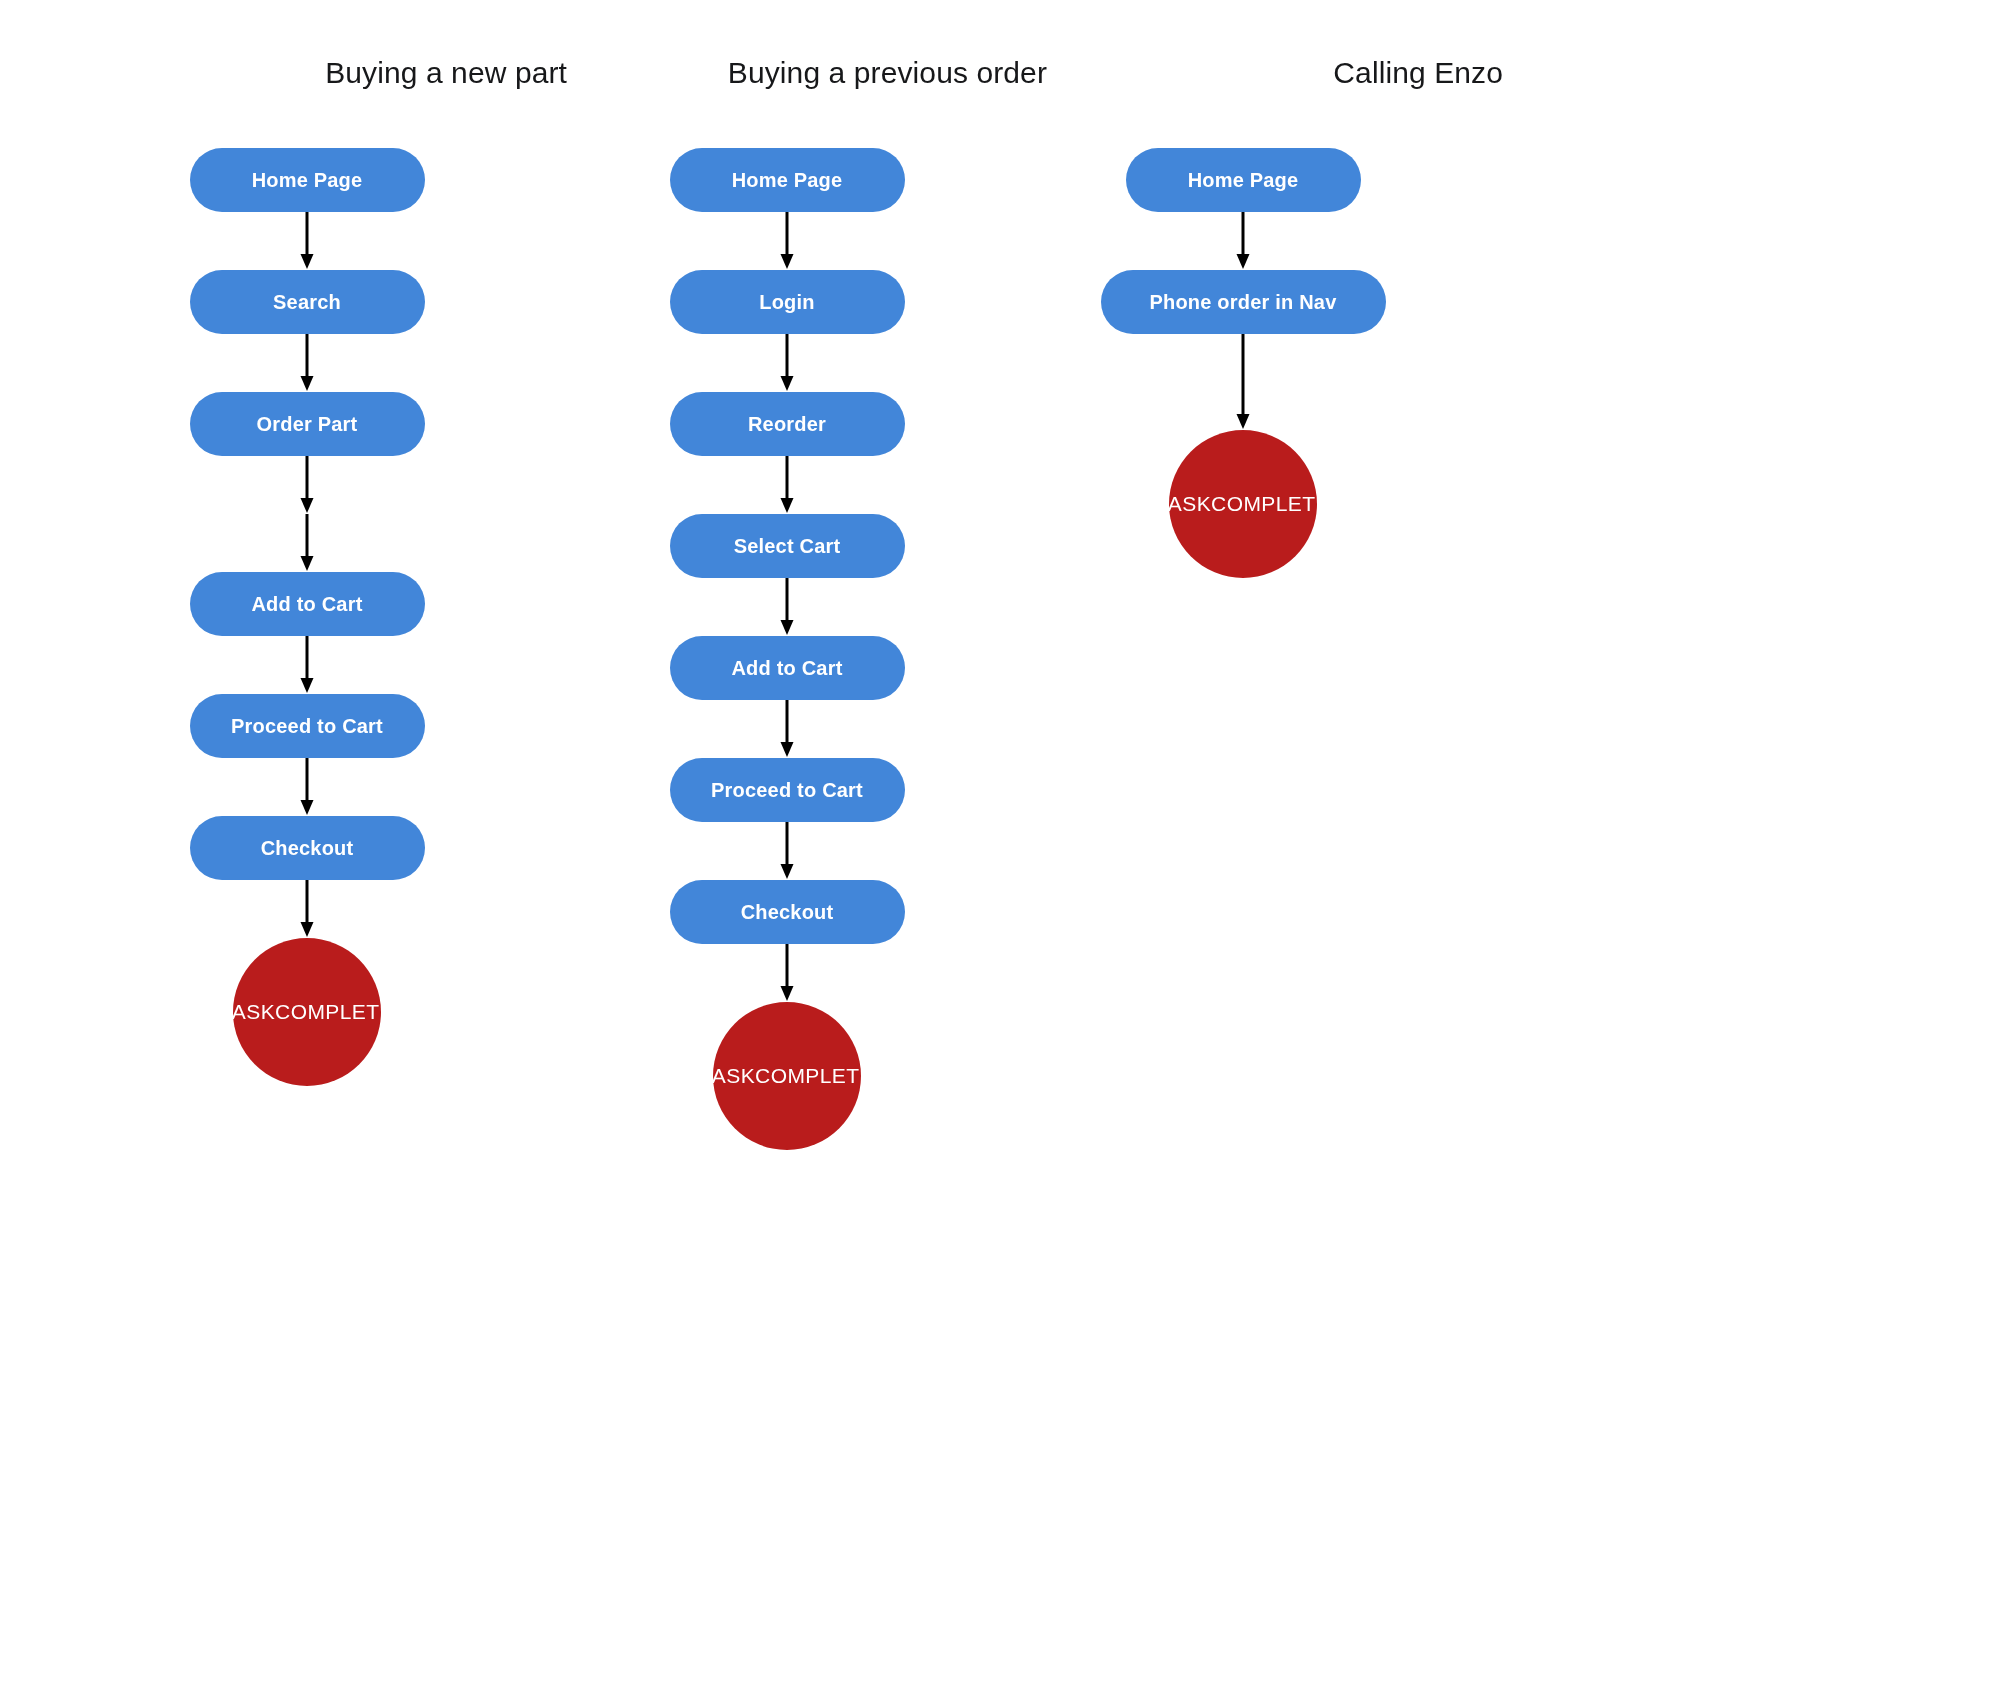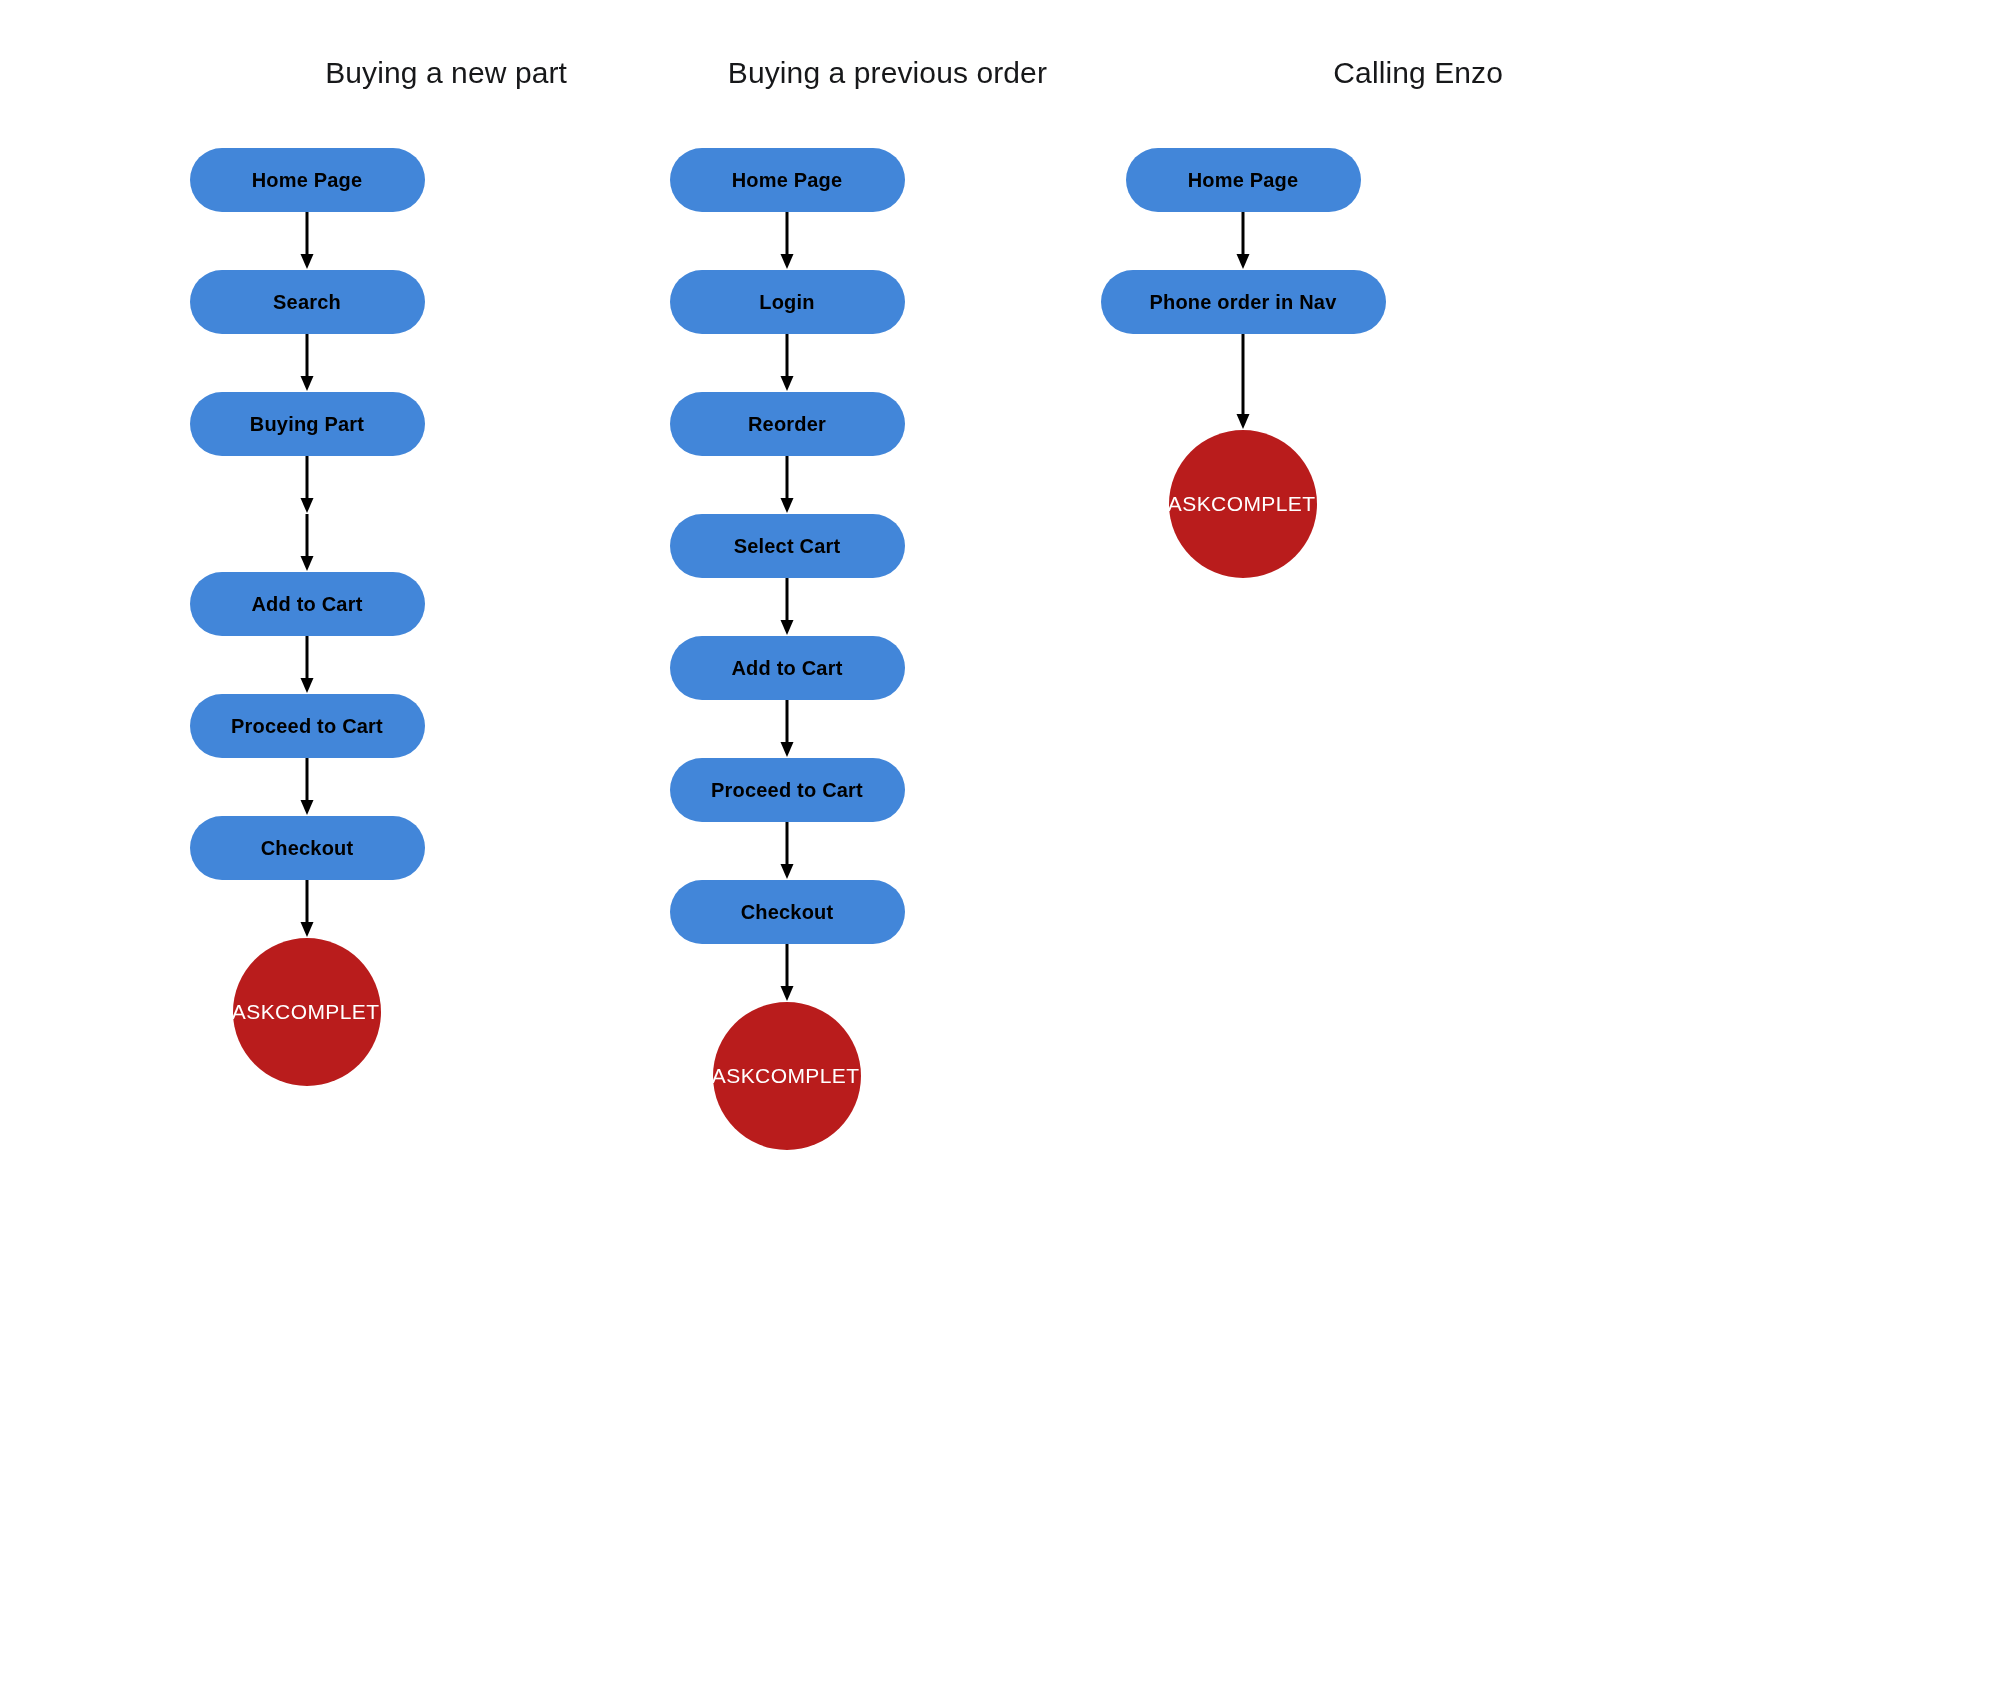--- a/index.html
+++ b/index.html
@@ -56,21 +56,21 @@
     flex-direction: column;
     align-items: center;
   }
 
   
   .node-pill {
     width: 235px;
     height: 64px;
     border-radius: 34px;
     background: #4286d9;
-    color: #000000;
+    color: #ffffff;
     display: flex;
     align-items: center;
     justify-content: center;
     font-size: 20px;
     font-weight: 700;
     letter-spacing: 0.2px;
     box-sizing: border-box;
     padding: 0 10px;
     white-space: nowrap;
     text-align: center;
@@ -125,21 +125,21 @@
       </div>
 
       <div class="node-pill">Search</div>
       <div class="connector">
         <svg width="20" height="58" viewBox="0 0 20 58" aria-hidden="true">
           <line x1="10" y1="0" x2="10" y2="46" stroke="#000000" stroke-width="3"></line>
           <polygon points="10,57 3.5,42 16.5,42" fill="#000000"></polygon>
         </svg>
       </div>
 
-      <div class="node-pill">Buying Part</div>
+      <div class="node-pill">Order Part</div>
       <div class="connector">
         <svg width="20" height="58" viewBox="0 0 20 58" aria-hidden="true">
           <line x1="10" y1="0" x2="10" y2="46" stroke="#000000" stroke-width="3"></line>
           <polygon points="10,57 3.5,42 16.5,42" fill="#000000"></polygon>
         </svg>
       </div>
 
       <div class="connector">
         <svg width="20" height="58" viewBox="0 0 20 58" aria-hidden="true">
           <line x1="10" y1="0" x2="10" y2="46" stroke="#000000" stroke-width="3"></line>

